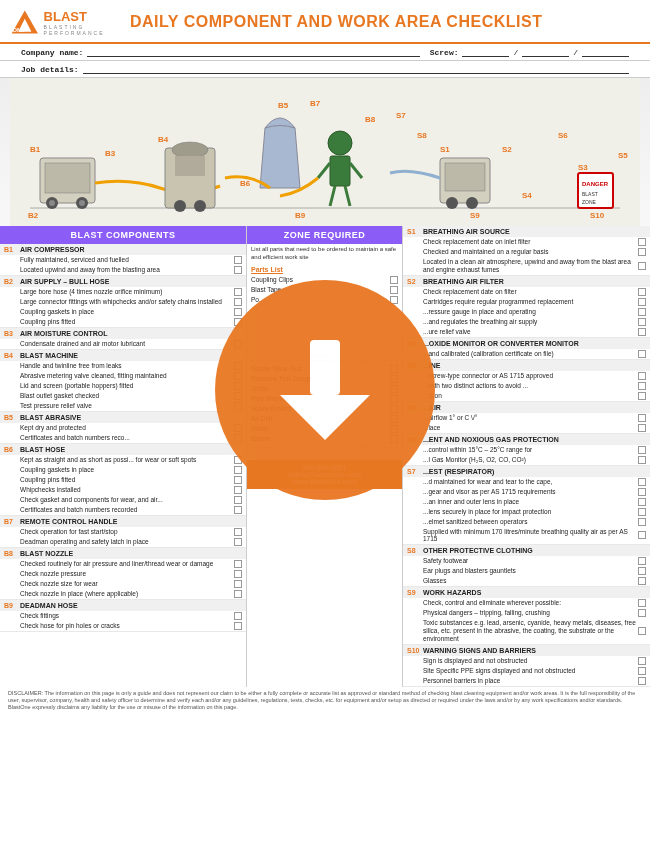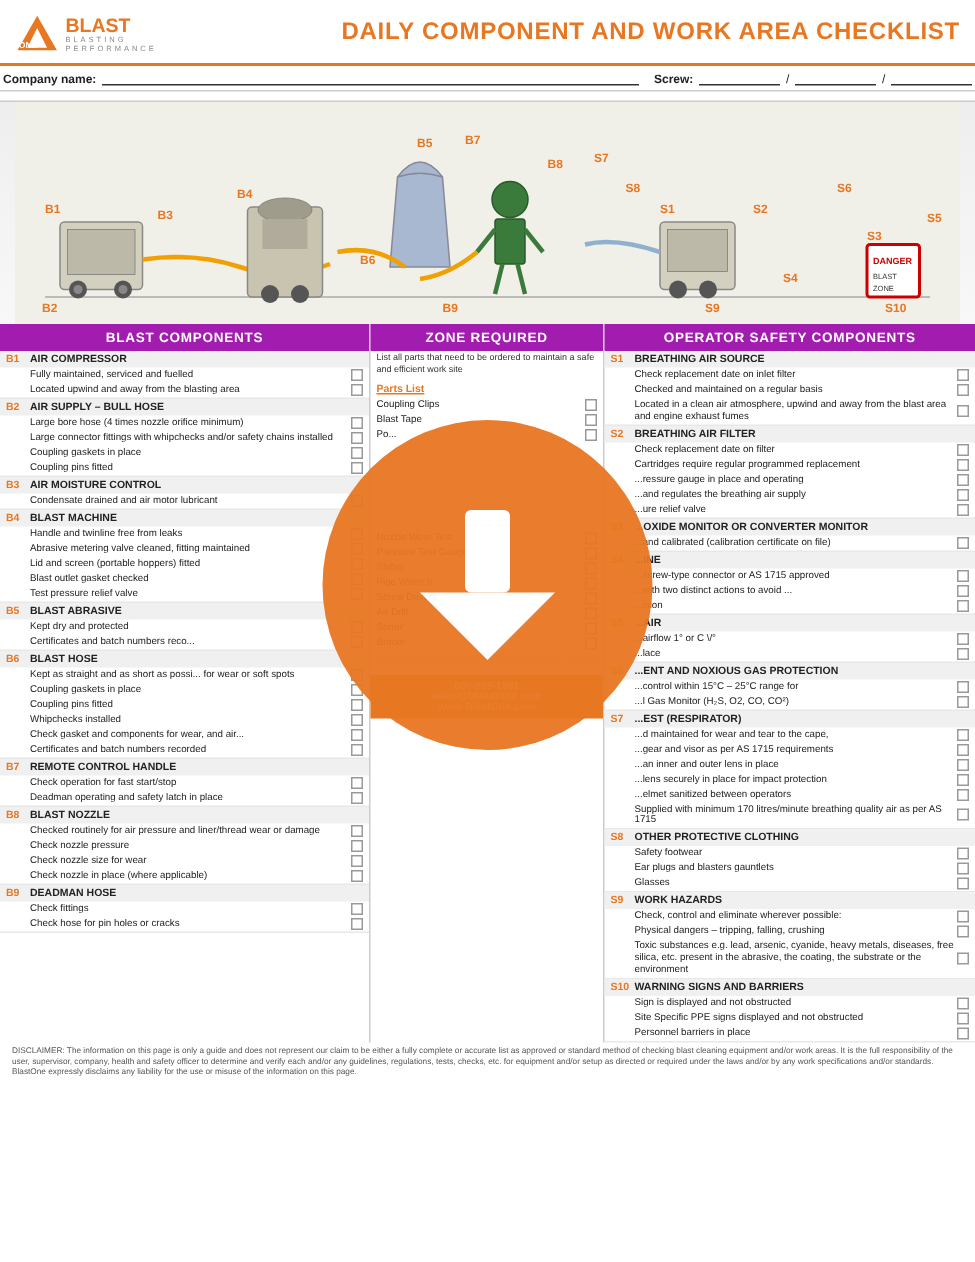--- a/index.html
+++ b/index.html
@@ -21,33 +21,34 @@
       border-bottom: 2px solid #e87722;
     }
     .logo-area {
       display: flex;
       flex-direction: column;
       align-items: flex-start;
       width: 120px;
     }
     .page-title {
       flex: 1;
-      text-align: right;
+      text-align: left;
       font-size: 16px;
       font-weight: 700;
       color: #e87722;
       letter-spacing: 0.5px;
     }
     
     .form-row {
       display: flex;
-      padding: 3px 2px;
+      padding: 3px 21px;
       font-size: 8px;
       gap: 10px;
       border-bottom: 1px solid #ccc;
+      font-family: Liberation Mono, monospace;
     }
     .form-field {
       display: flex;
       align-items: center;
       gap: 4px;
     }
     .form-field label { font-weight: 600; white-space: nowrap; }
     .form-underline {
       border-bottom: 1px solid #333;
       min-width: 60px;
@@ -69,21 +70,21 @@
     }
     .col-operator {
       width: 38%;
     }
     .col-header {
       padding: 4px 4px;
       font-size: 9px;
       font-weight: 700;
       text-align: center;
       color: #fff;
-      background: #a21caf;
+      background: #8b5cf6;
       letter-spacing: 0.5px;
     }
     
     .section-item {
       border-bottom: 1px solid #e8e8e8;
     }
     .section-header {
       display: flex;
       align-items: center;
       padding: 2px 4px;
@@ -209,20 +210,24 @@
     <label>Screw:</label>
     <div class="form-underline" style="min-width:30px;"></div>
     <span>/</span>
     <div class="form-underline" style="min-width:30px;"></div>
     <span>/</span>
     <div class="form-underline" style="min-width:30px;"></div>
   </div>
 </div>
 
 <div class="form-row">
+  <div class="form-field" style="flex:2;">
+    <label>Job details:</label>
+    <div class="form-underline" style="min-width:180px;"></div>
+  </div>
 </div>
 
 <div class="diagram-placeholder">
   <svg width="630" height="148" viewBox="0 0 630 148">
 
     <rect width="630" height="148" fill="#f0efe8"></rect>
 
     <line x1="20" y1="130" x2="610" y2="130" stroke="#aaa" stroke-width="1"></line>
 
     <rect x="30" y="80" width="55" height="45" rx="3" fill="#d4d0c0" stroke="#888" stroke-width="1"></rect>
@@ -535,21 +540,20 @@
     <hr class="parts-divider">
 
     <div style="text-align:center;padding:4px;background:#e87722;color:#fff;font-size:7px;font-weight:700;margin-top:8px;">
       <div>800-999-1881</div>
       <div>sales@blasstone.com</div>
       <div>www.BlastOne.com</div>
     </div>
   </div>
 
   <div class="col-operator">
-    <div class="col-header">OPERATOR SAFETY COMPONENTS</div>
 
     <div class="section-item">
       <div class="section-header">
         <span class="section-code">S1</span>
         <span class="section-title">BREATHING AIR SOURCE</span>
       </div>
       <div class="check-item">
         <span class="check-text">Check replacement date on inlet filter</span>
         <div class="checkbox"></div>
       </div>

